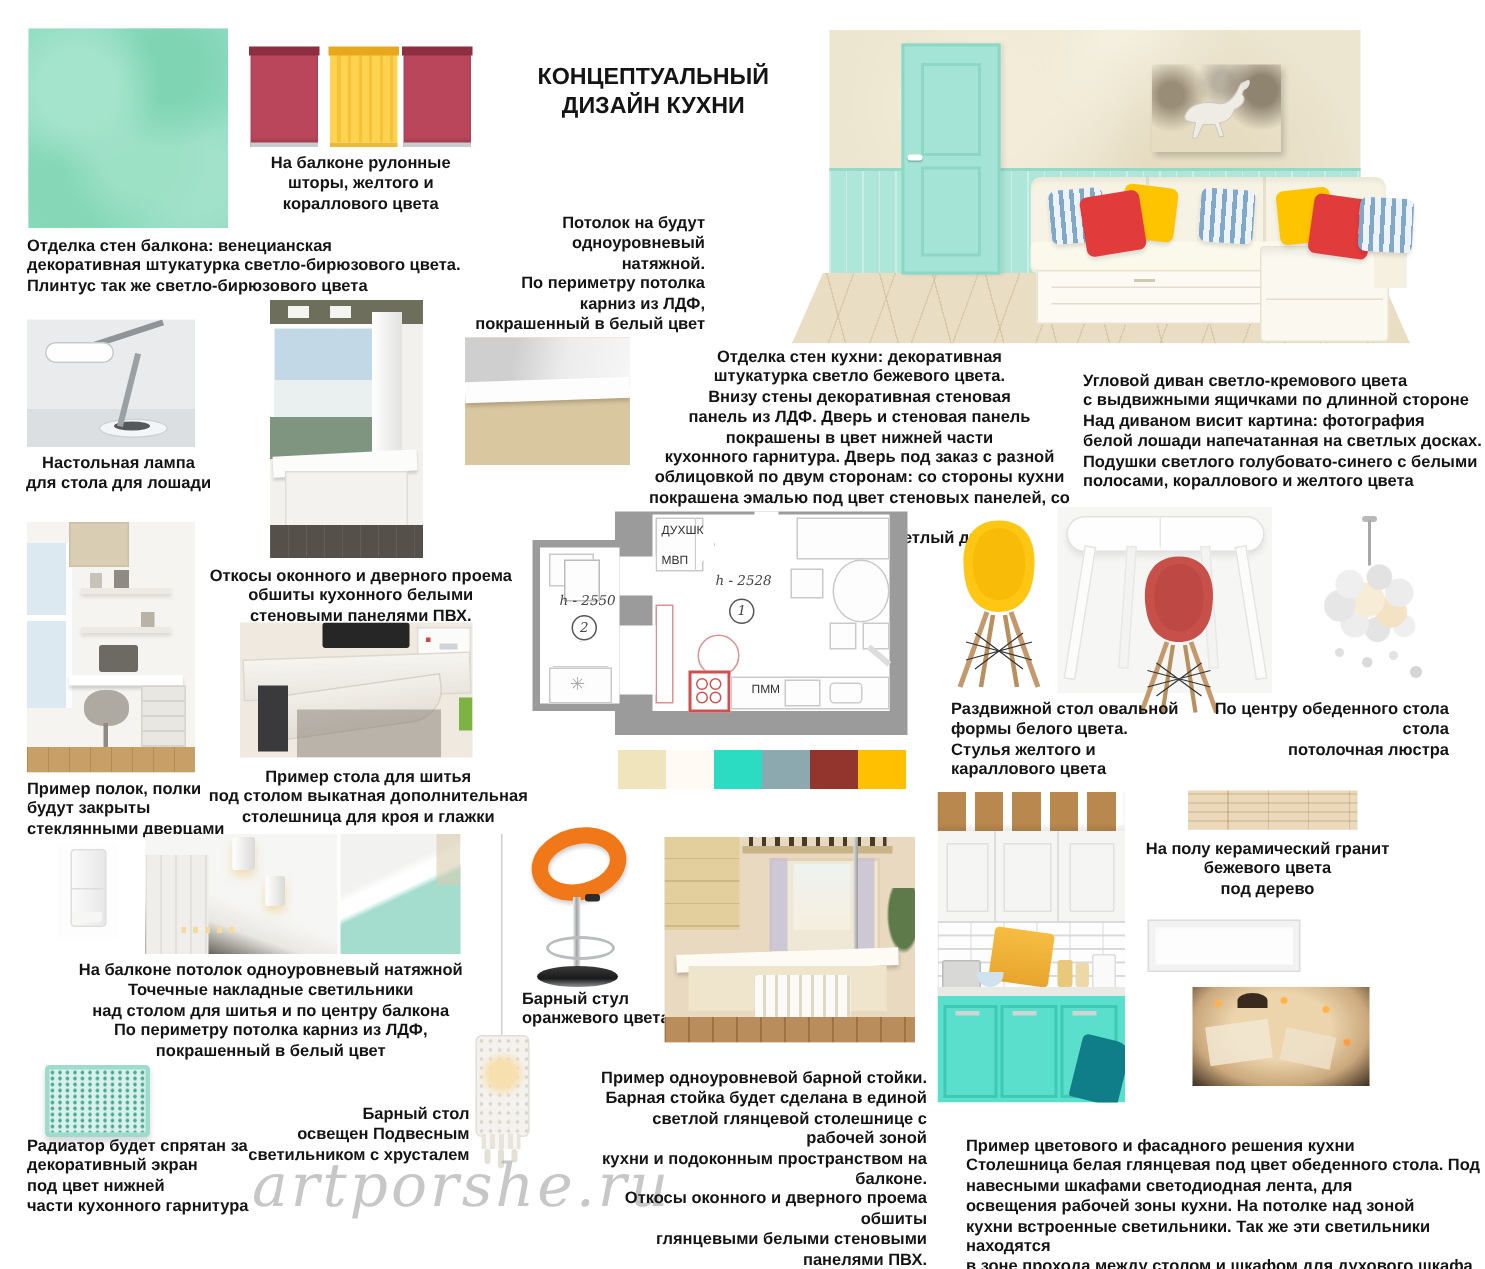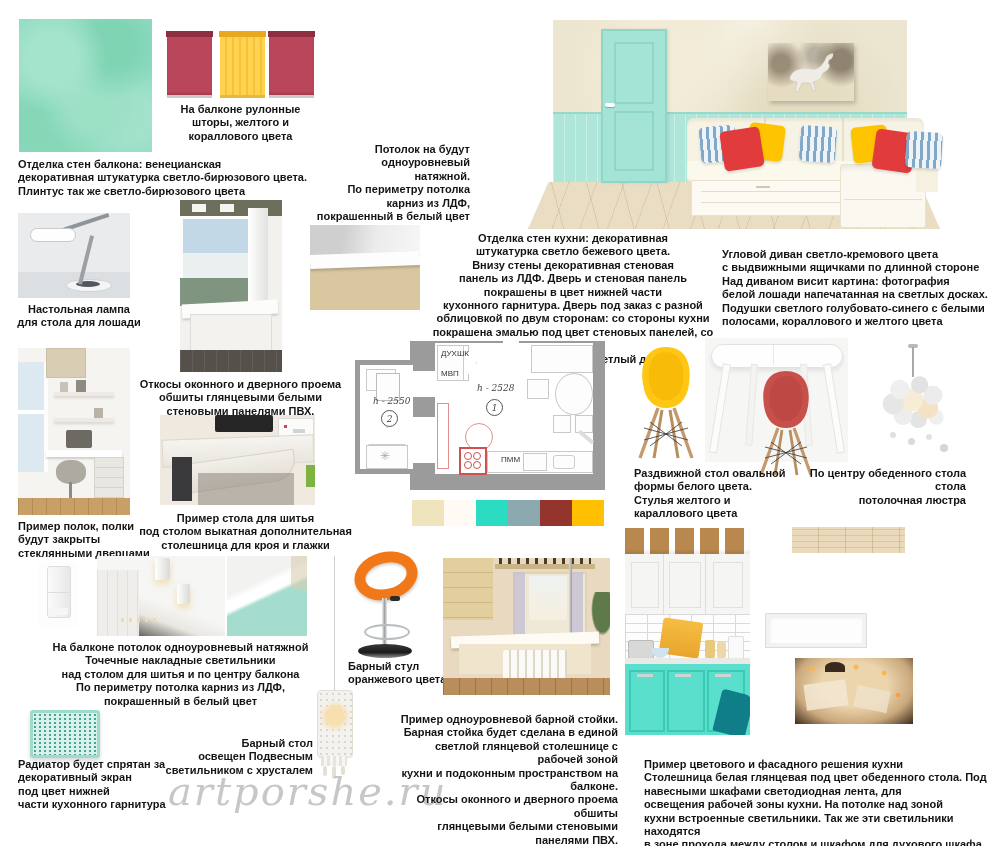--- a/index.html
+++ b/index.html
@@ -37,20 +37,22 @@
     <div class="abs" style="left:-1px;top:0;width:47px;height:6px;background:#8e2f41;"></div>
     <div class="abs" style="left:53px;top:2px;width:45px;height:62px;background:repeating-linear-gradient(90deg,#ffd34f 0 5px,#f6c23a 5px 7px);border-bottom:3px solid #e8b93a;"></div>
     <div class="abs" style="left:52px;top:0;width:47px;height:6px;background:#e8a81e;"></div>
     <div class="abs" style="left:102px;top:2px;width:45px;height:62px;background:#b9465a;box-shadow:inset 0 -2px 2px rgba(0,0,0,.12);border-bottom:3px solid #c9ccce;"></div>
     <div class="abs" style="left:101px;top:0;width:47px;height:6px;background:#8e2f41;"></div>
   </div>
   <div class="txt tc" style="left:158px;top:103px;width:165px;">На балконе рулонные
 шторы, желтого и
 кораллового цвета</div>
 
+  <div class="txt tc" style="left:338px;top:42px;width:195px;font-size:15.5px;line-height:1.25;">КОНЦЕПТУАЛЬНЫЙ
+ДИЗАЙН КУХНИ</div>
 
   <div class="abs" style="left:528px;top:14px;width:460px;height:215px;">
     <div class="abs" style="left:25px;top:6px;width:354px;height:165px;background:#ece5cf;
          background-image:radial-gradient(circle at 30% 30%,#f2ecd9 0 12%,transparent 35%),radial-gradient(circle at 70% 60%,#e5dcc2 0 14%,transparent 40%),radial-gradient(circle at 55% 15%,#f4efdf 0 10%,transparent 30%);"></div>
     <div class="abs" style="left:25px;top:98px;width:354px;height:73px;background:#aee7da;
          background-image:repeating-linear-gradient(90deg,rgba(255,255,255,.35) 0 1px,transparent 1px 11px);border-top:2px solid #98d8c8;"></div>
     <div class="abs" style="left:0;top:168px;width:412px;height:47px;background:#e9ddc4;
          background-image:repeating-linear-gradient(75deg,rgba(190,165,120,.35) 0 1px,transparent 1px 34px),repeating-linear-gradient(-70deg,rgba(190,165,120,.3) 0 1px,transparent 1px 26px);
          clip-path:polygon(5% 0,95% 0,100% 100%,0 100%);"></div>
     <div class="abs" style="left:73px;top:15px;width:62px;height:150px;background:#a3e4d6;border:2px solid #8ed6c6;box-shadow:2px 0 3px rgba(0,0,0,.08);">
@@ -122,21 +124,21 @@
     <div class="abs" style="left:10px;top:114px;width:80px;height:40px;background:#f3f2ee;border:1px solid #ddd;"></div>
     <div class="abs" style="left:0;top:150px;width:102px;height:22px;background:#55504a;background-image:repeating-linear-gradient(90deg,rgba(255,255,255,.08) 0 1px,transparent 1px 12px);"></div>
   </div>
 
   <div class="photo" style="left:310px;top:225px;width:110px;height:85px;background:#d9c7a0;">
     <div class="abs" style="left:0;top:0;width:110px;height:30px;background:linear-gradient(100deg,#cfcfcf 0 30%,#ececec 60%,#f6f6f6 100%);"></div>
     <div class="abs" style="left:0;top:28px;width:110px;height:14px;background:#fdfdfd;box-shadow:0 2px 3px rgba(0,0,0,.2);transform:rotate(-2deg);"></div>
   </div>
 
   <div class="txt tc" style="left:138px;top:378px;width:205px;">Откосы оконного и дверного проема
-обшиты глянцевыми белыми
+обшиты кухонного белыми
 стеновыми панелями ПВХ.</div>
 
   <div class="photo" style="left:18px;top:348px;width:112px;height:167px;background:#f6f4f1;">
     <div class="abs" style="left:0;top:14px;width:26px;height:110px;background:#dde9f1;background-image:linear-gradient(180deg,transparent 0 48px,#fff 48px 52px,transparent 0);border-right:4px solid #fdfdfd;"></div>
     <div class="abs" style="left:28px;top:0;width:38px;height:28px;background:#d9cdb4;border:1px solid #cbbfa5;"></div>
     <div class="abs" style="left:36px;top:44px;width:60px;height:4px;background:#eee9e2;box-shadow:0 2px 3px rgba(0,0,0,.12);"></div>
     <div class="abs" style="left:36px;top:70px;width:60px;height:4px;background:#eee9e2;box-shadow:0 2px 3px rgba(0,0,0,.12);"></div>
     <div class="abs" style="left:42px;top:34px;width:8px;height:10px;background:#c8c2b8;"></div>
     <div class="abs" style="left:58px;top:32px;width:10px;height:12px;background:#8f8a82;"></div>
     <div class="abs" style="left:76px;top:60px;width:9px;height:10px;background:#b9b2a6;"></div>
@@ -393,20 +395,23 @@
       <div class="abs" style="left:82px;top:6px;width:34px;height:58px;border:2px solid #3ec9b4;"></div>
       <div class="abs" style="left:12px;top:10px;width:16px;height:3px;background:#cfd4d4;"></div>
       <div class="abs" style="left:50px;top:10px;width:16px;height:3px;background:#cfd4d4;"></div>
       <div class="abs" style="left:90px;top:10px;width:16px;height:3px;background:#cfd4d4;"></div>
       <div class="abs" style="left:92px;top:28px;width:33px;height:43px;background:#0f7e88;transform:rotate(14deg);border-radius:4px 10px 2px 2px;"></div>
     </div>
   </div>
 
   <div class="photo" style="left:792px;top:527px;width:113px;height:26px;background:#ead9ba;
        background-image:repeating-linear-gradient(0deg,transparent 0 5px,rgba(150,110,60,.18) 5px 6px),repeating-linear-gradient(90deg,transparent 0 26px,rgba(150,110,60,.25) 26px 27px);"></div>
+  <div class="txt tc" style="left:760px;top:560px;width:170px;">На полу керамический  гранит
+бежевого  цвета
+под дерево</div>
 
   <div class="photo" style="left:765px;top:613px;width:100px;height:33px;background:#fdfdfd;border:1px solid #dcdcdc;
        box-shadow:inset 0 0 0 4px #f2f2f2,inset 3px 3px 5px rgba(0,0,0,.07),inset -3px -3px 5px rgba(255,255,255,.9);"></div>
 
   <div class="photo" style="left:795px;top:658px;width:118px;height:66px;background:radial-gradient(ellipse at 50% 40%,#ecd4ac 0 40%,#caa87c 70%,#3a2c1e 100%);">
     <div class="abs" style="left:10px;top:24px;width:42px;height:26px;background:#f2e7d2;opacity:.85;transform:rotate(-8deg);"></div>
     <div class="abs" style="left:60px;top:30px;width:34px;height:22px;background:#efe2ca;opacity:.8;transform:rotate(12deg);"></div>
     <div class="abs" style="left:30px;top:4px;width:20px;height:10px;background:#3a2a1e;border-radius:50% 50% 0 0;"></div>
     <div class="abs" style="left:14px;top:8px;width:6px;height:6px;background:radial-gradient(circle,#ffb347 0 40%,transparent 70%);border-radius:50%;"></div>
     <div class="abs" style="left:58px;top:6px;width:6px;height:6px;background:radial-gradient(circle,#ffb347 0 40%,transparent 70%);border-radius:50%;"></div>

